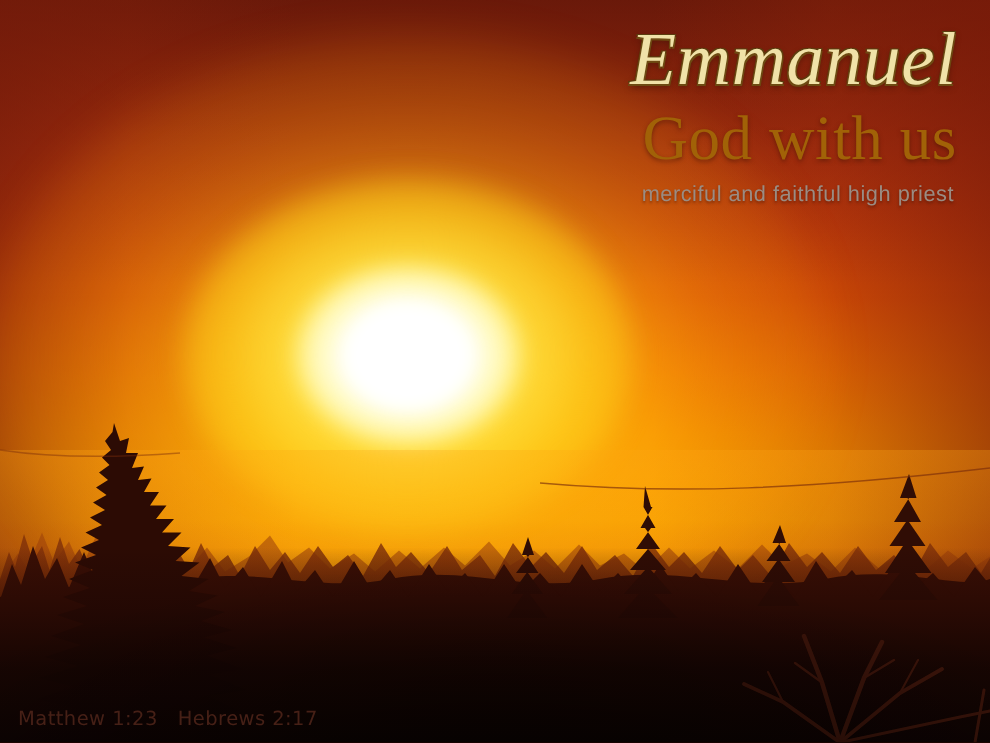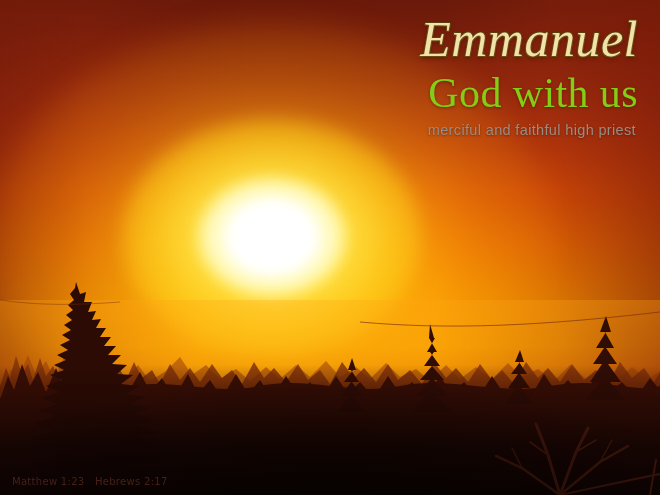--- a/index.html
+++ b/index.html
@@ -162,41 +162,41 @@
       1px -1px 0 #5c3d0e,
       -1px -1px 0 #5c3d0e,
       0 2px 4px rgba(60,20,5,0.75);
     margin: 0;
     padding: 0;
   }
   .subtitle {
     font-family: "Liberation Serif", "DejaVu Serif", serif;
     font-size: 42px;
     font-weight: 400;
-    color: #84cc16;
+    color: #a16207;
     letter-spacing: 0.4px;
     margin: 8px 0 0 0;
     text-shadow: 0 1px 3px rgba(70,20,5,0.55);
   }
   .tagline {
     font-family: Liberation Sans, sans-serif;
     font-size: 14.5px;
     font-weight: 400;
     color: #9a8c83;
     letter-spacing: 0.35px;
     margin: 9px 2px 0 0;
     text-shadow: 0 1px 2px rgba(60,18,5,0.5);
   }
 
   .citation {
     position: absolute;
     left: 12px;
     bottom: 8px;
     font-family: "DejaVu Sans", sans-serif;
-    font-size: 10px;
+    font-size: 13px;
     letter-spacing: 0.3px;
     color: #4a2218;
     opacity: 0.95;
     white-space: pre;
   }
 </style>
 </head>
 <body>
 
 <div id="poster">

